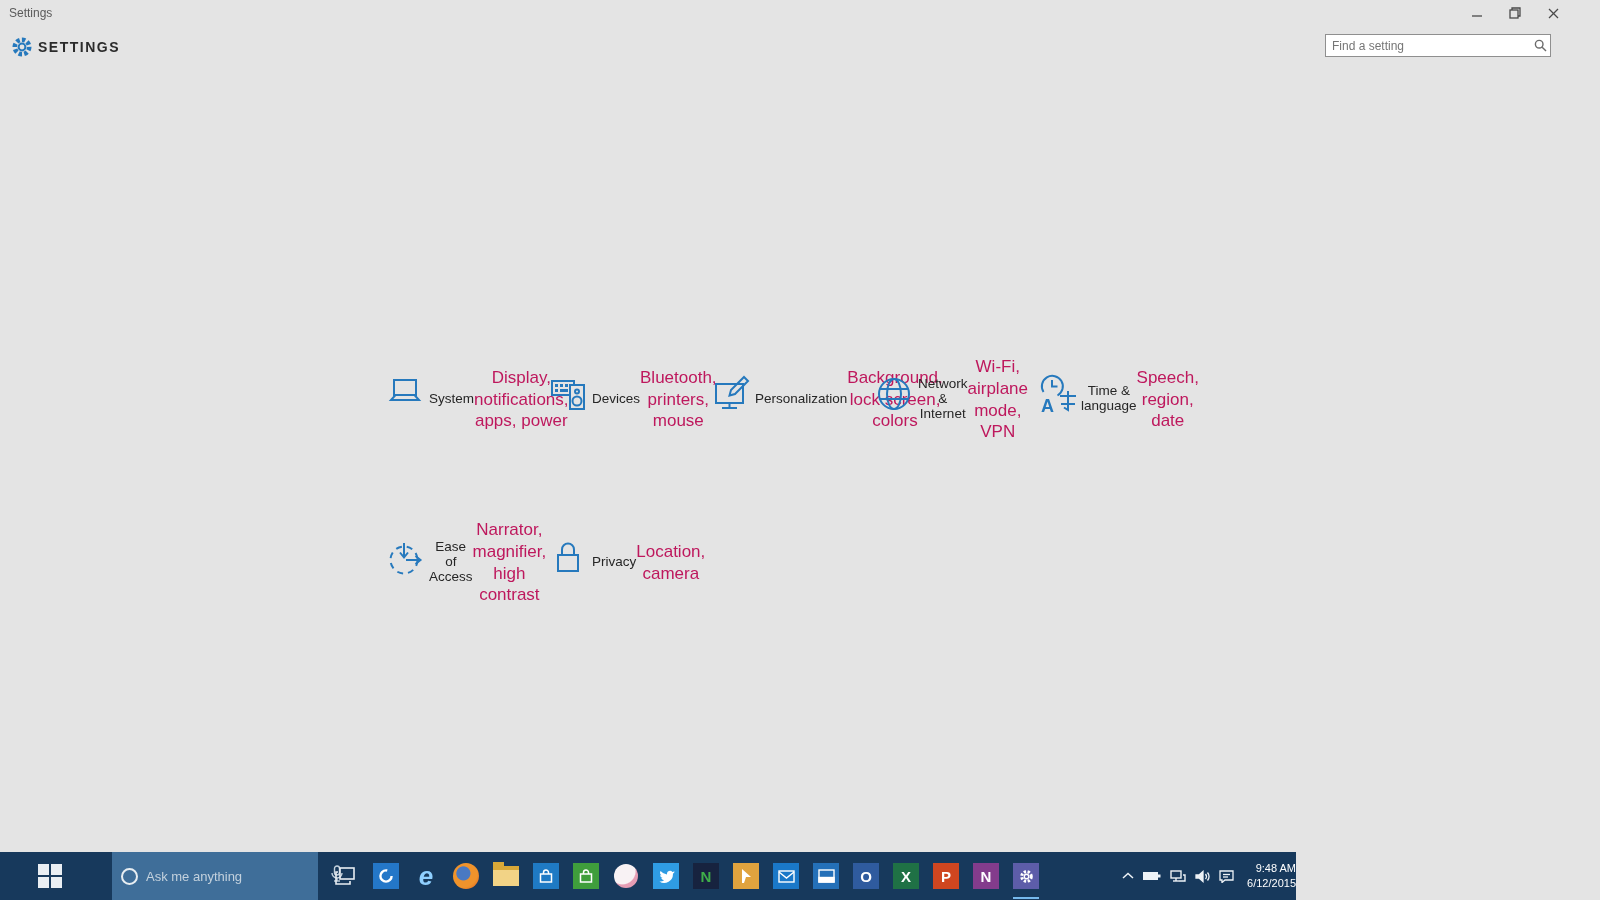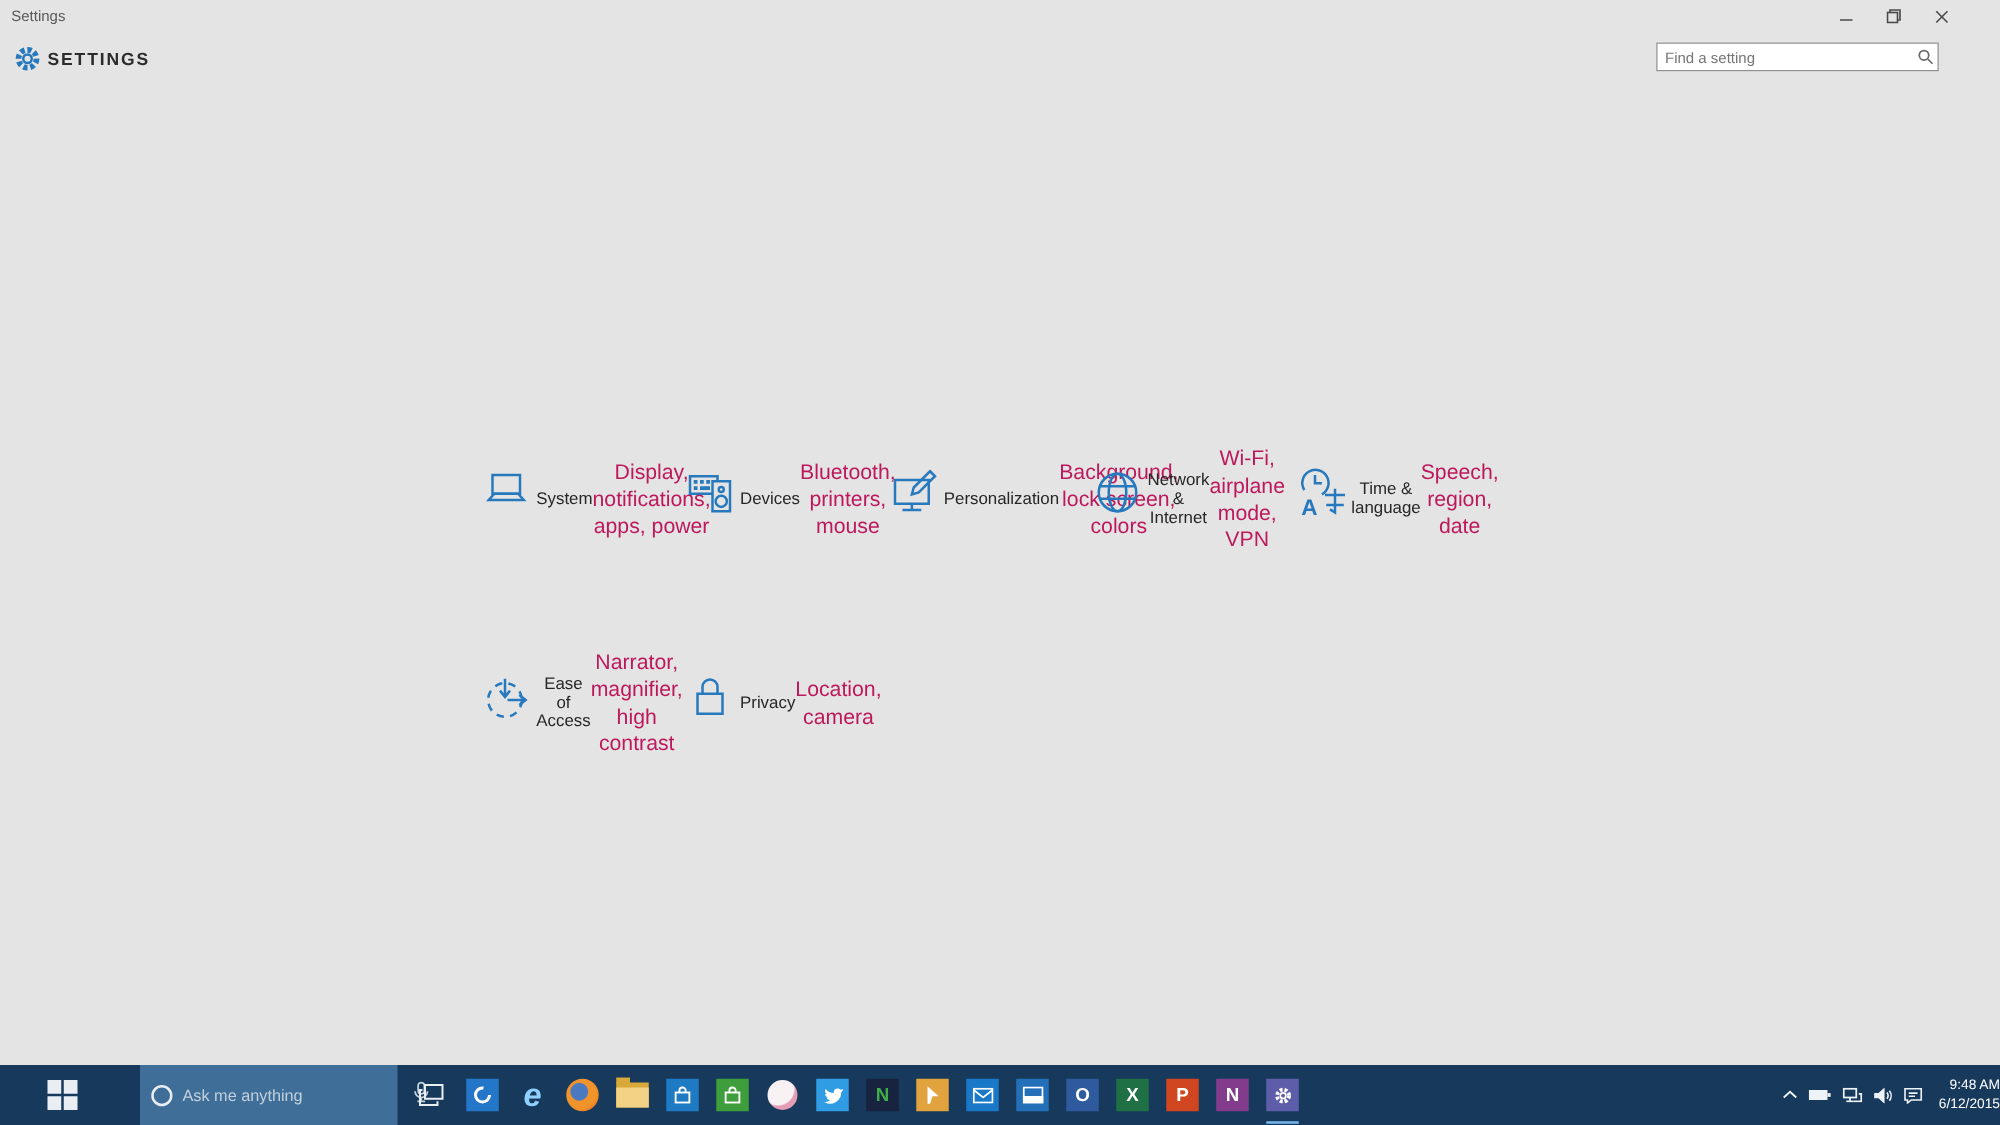--- a/index.html
+++ b/index.html
@@ -27,21 +27,21 @@
   
   .tiles { position:absolute; left:375px; top:318px; width:820px;
     display:grid; grid-template-columns:repeat(5,163px); grid-auto-rows:163px; }
   .tile { display:flex; align-items:center; text-align:center; padding:0 6px; }
   .tile-icon { height:48px; margin-bottom:10px; display:flex; align-items:flex-end; justify-content:center; }
   .tile-icon svg { stroke:#2679bd; stroke-width:2; fill:none; }
   .tile-title { font-size:13.5px; color:#262626; margin-bottom:3px; }
   .tile-sub { font-size:17px; line-height:1.28; color:#be185d; }
 
   
-  .taskbar { position:absolute; left:0; bottom:0; width:1600px; height:48px; background:#17395c;
+  .taskbar { position:absolute; left:0; bottom:0; width:1296px; height:48px; background:#17395c;
     display:flex; align-items:stretch; }
   .start-btn { width:100px; display:flex; align-items:center; justify-content:center; }
   .win-logo { display:grid; grid-template-columns:11px 11px; grid-template-rows:11px 11px; gap:2px; }
   .win-logo span { background:#e9eef3; }
   .cortana { width:206px; margin-left:12px; background:#3f6e99; display:flex; align-items:center; padding:0 9px; }
   .cortana-ring { width:17px; height:17px; border:2px solid #e8eef2; border-radius:50%; flex:none; }
   .cortana-input { flex:1; background:transparent; border:none; outline:none; font-size:13px;
     color:#dfe7ee; padding:0 8px; font-family:"Liberation Sans",sans-serif; }
   .cortana-input::placeholder { color:#c3d1dd; }
   .apps { display:flex; align-items:center; margin-left:8px; }

